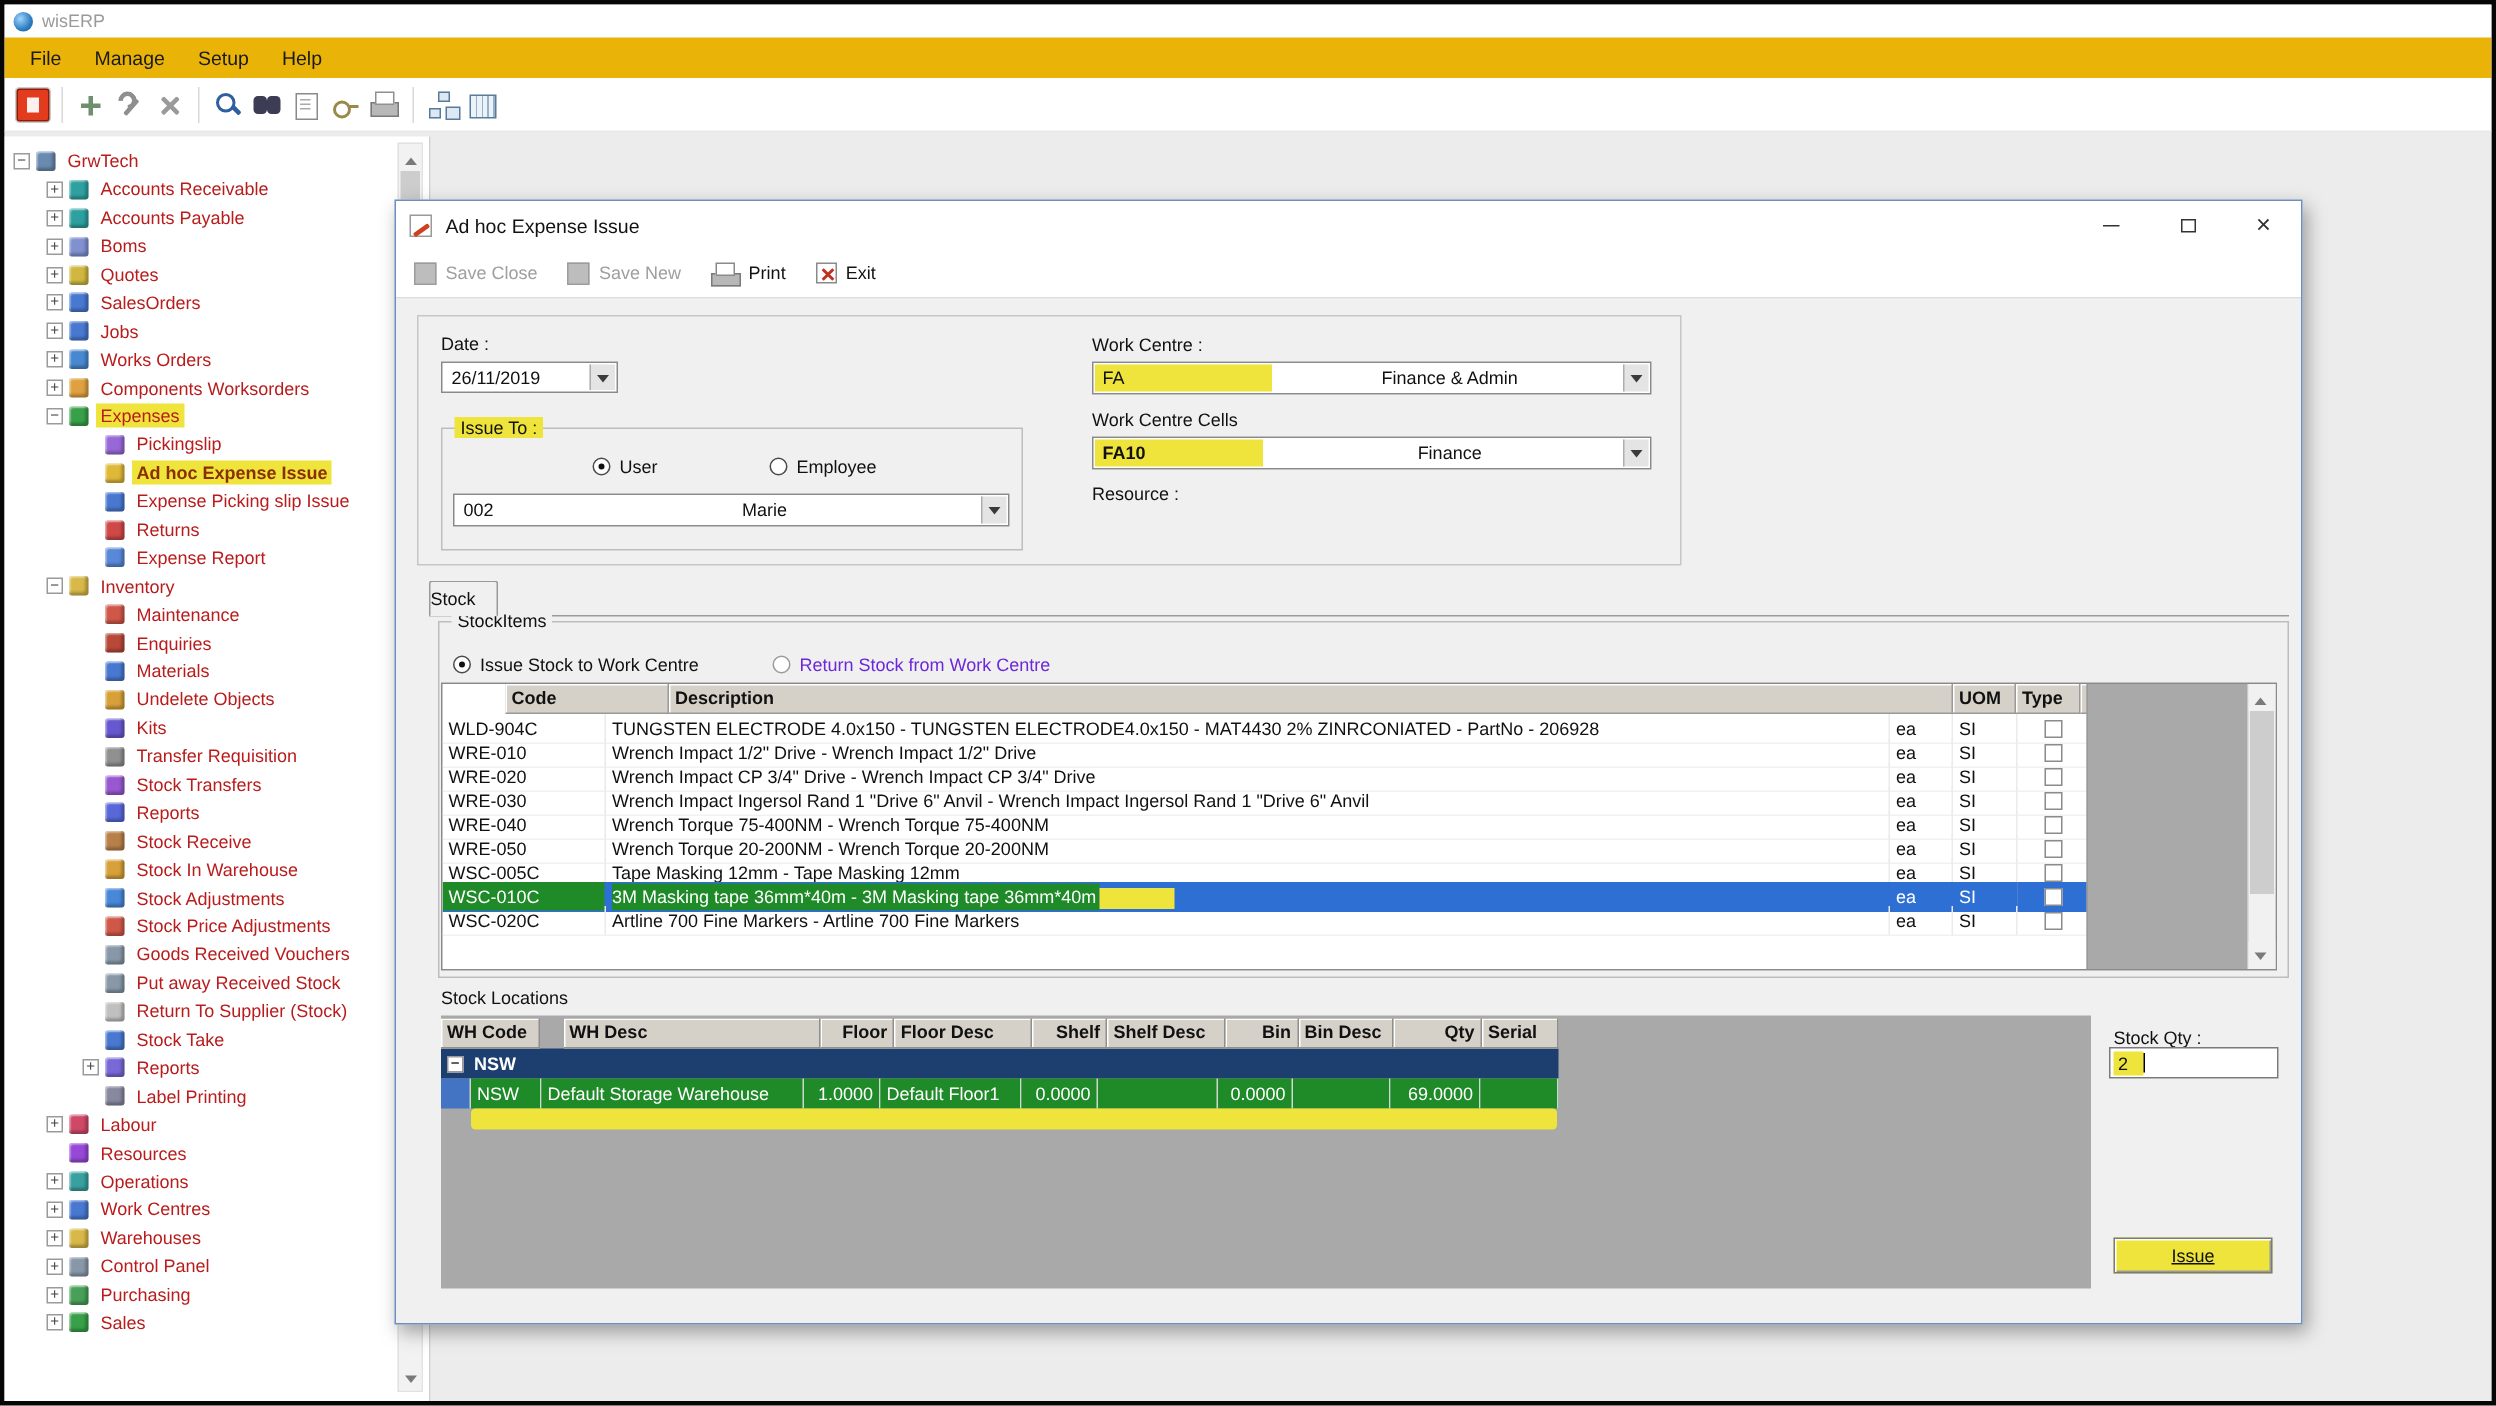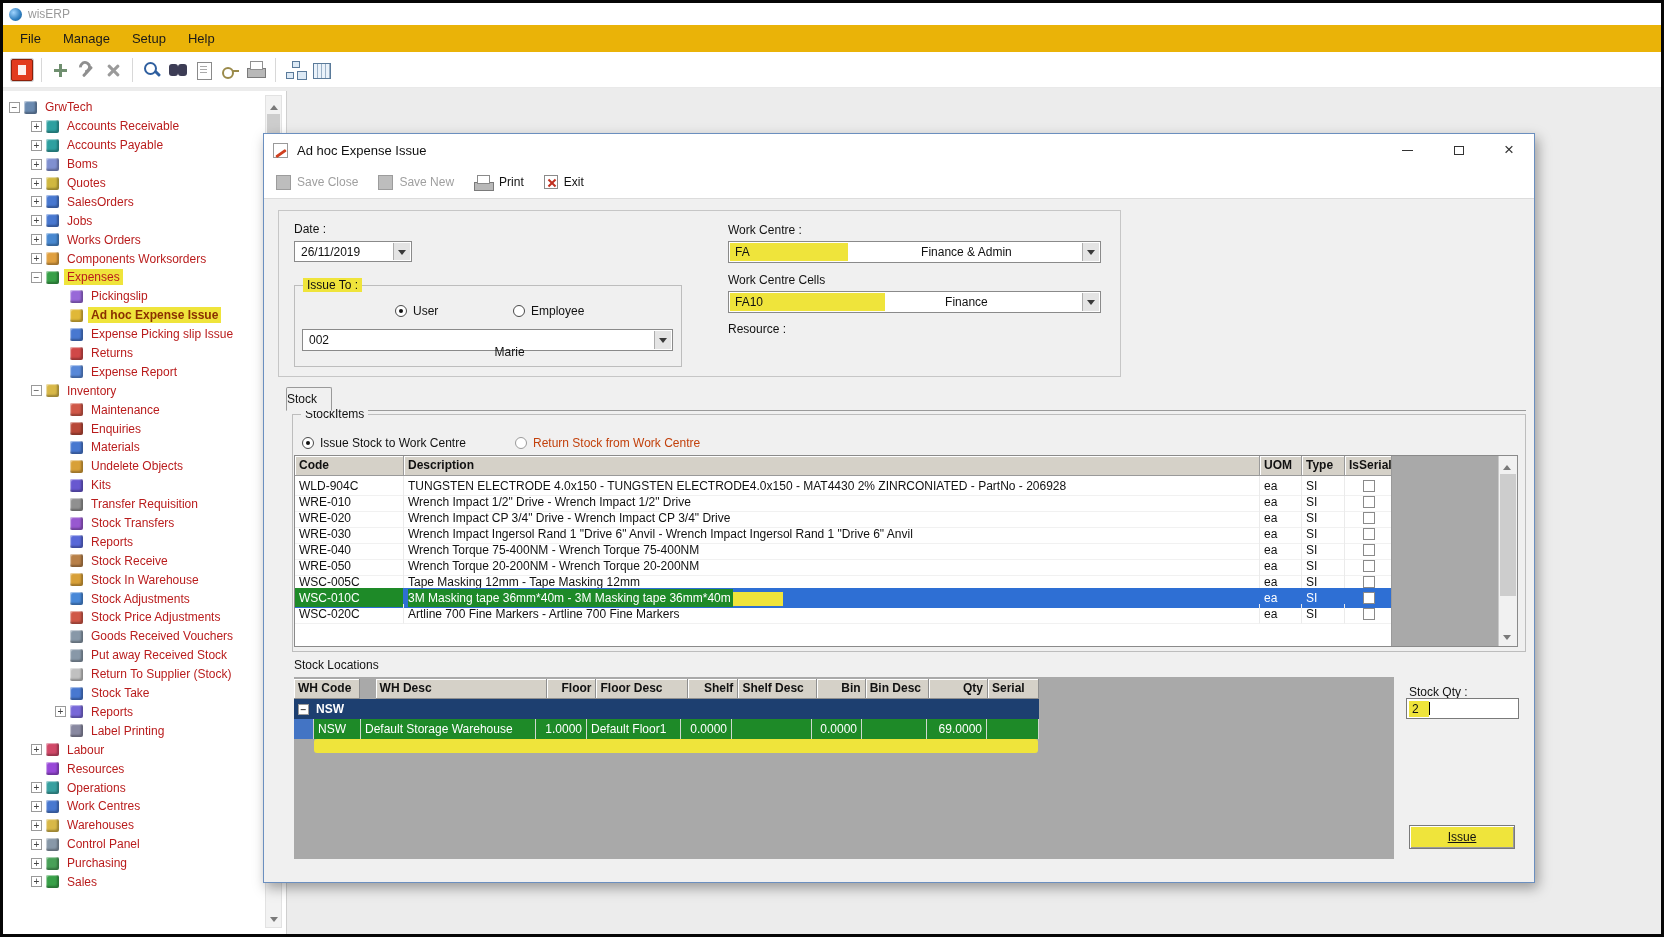--- a/index.html
+++ b/index.html
@@ -79,41 +79,41 @@
   .tbtn.disabled{color:#9f9f9f;}
   .icon-save{width:15px;height:15px;background:#bdbdbd;border:1px solid #9c9c9c;display:inline-block;}
   .icon-print{width:19px;height:15px;position:relative;display:inline-block;}
   .icon-print::before{content:'';position:absolute;left:0;top:7px;width:18px;height:7px;background:#b8b8b8;border:1px solid #7a7a7a;}
   .icon-print::after{content:'';position:absolute;left:3px;top:0;width:11px;height:7px;background:#fff;border:1px solid #8a8a8a;}
   .icon-exit{width:14px;height:14px;position:relative;background:#fff;border:1px solid #8a8a8a;display:inline-block;}
   .icon-exit::before,.icon-exit::after{content:'';position:absolute;left:6px;top:2px;width:2px;height:10px;background:#c03020;}
   .icon-exit::before{transform:rotate(45deg);}.icon-exit::after{transform:rotate(-45deg);}
 
   .lbl{position:absolute;font-size:12px;color:#111;white-space:nowrap;}
-  .disabled-text{color:#c2410c;}
+  .disabled-text{color:#6d28d9;}
   .form-panel{position:absolute;left:14px;top:76px;width:843px;height:167px;border:1px solid #c6c6c6;}
   .groupbox{position:absolute;border:1px solid #bdbdbd;}
   .gb-label{position:absolute;top:-8px;left:8px;background:#f0f0f0;padding:0 4px;font-size:12px;white-space:nowrap;}
   .gb-label.hl{background:var(--highlight_yellow,#efe43b);}
   .combo{position:absolute;background:#fff;border:1px solid #8a8a8a;}
   .combo .val{position:absolute;left:6px;top:50%;transform:translateY(-50%);}
   .combo .val-center{position:absolute;top:50%;transform:translate(-50%,-50%);}
   .combo .code-hl{position:absolute;left:1px;top:1px;bottom:1px;background:var(--highlight_yellow,#efe43b);
                   display:flex;align-items:center;padding-left:5px;}
   .arrowbtn{position:absolute;right:1px;top:1px;bottom:1px;width:17px;background:#e4e4e4;border-left:1px solid #adadad;}
   .arrowbtn::after{content:'';position:absolute;left:4px;top:7px;border:4px solid transparent;border-top:5px solid #3a3a3a;}
   .radio{position:absolute;width:12px;height:12px;border:1px solid #4a4a4a;border-radius:50%;background:#fff;}
   .radio.checked::after{content:'';position:absolute;left:3px;top:3px;width:4px;height:4px;border-radius:50%;background:#111;}
   .radio.gray{border-color:#9a9a9a;}
 
   .tab{position:absolute;left:22px;top:253px;width:46px;height:24px;background:#f0f0f0;border:1px solid #9a9a9a;
        border-bottom:1px solid #f0f0f0;z-index:2;text-align:left;line-height:22px;border-radius:2px 2px 0 0;}
   .tabline{position:absolute;left:22px;top:276px;width:1240px;border-top:1px solid #9a9a9a;}
 
-  .grid{position:absolute;left:30px;top:321px;width:1224px;height:192px;background:#fff;border:1px solid #8a8a8a;overflow:hidden;}
+  .grid{position:absolute;left:30px;top:321px;width:1224px;height:192px;background:#fff;border:1px solid #8a8a8a;overflow:hidden;padding-left:42px;}
   .ghead{display:flex;height:20px;}
   .hcell{background:#d5d1c8;border-right:1px solid #9a9a9a;border-bottom:1px solid #9a9a9a;box-shadow:inset 1px 1px 0 #fff;
          font-weight:bold;font-size:12px;padding:2px 4px;white-space:nowrap;overflow:hidden;}
   .gbody{position:absolute;left:0;top:20px;width:1098px;height:171px;overflow:hidden;}
   .grow{display:flex;height:16px;}
   .gcell{height:20px;line-height:20px;padding:0 4px;border-right:1px solid #ebebeb;border-bottom:1px solid #f1f1f1;
          white-space:nowrap;overflow:hidden;font-size:12px;}
   .gcell.ck{display:flex;align-items:center;justify-content:center;padding:0;}
   .checkbox{width:12px;height:12px;background:#fff;border:1px solid #8a8a8a;display:inline-block;}
   .selrow .gcell{background:var(--selection_blue,#2e6fd4);color:#fff;border-color:var(--selection_blue,#2e6fd4);}
@@ -443,33 +443,33 @@
 
   <div class="groupbox" style="left:30px;top:151px;width:388px;height:82px;">
     <span class="gb-label hl">Issue To :</span>
   </div>
   <span class="radio checked" style="left:131px;top:171px;"></span>
   <span class="lbl" style="left:149px;top:170px;">User</span>
   <span class="radio" style="left:249px;top:171px;"></span>
   <span class="lbl" style="left:267px;top:170px;">Employee</span>
   <div class="combo" style="left:38px;top:195px;width:371px;height:22px;">
     <span class="val">002</span>
-    <span class="val-center" style="left:56%;margin-top:12px;">Marie</span>
+    <span class="val-center" style="left:56%;">Marie</span>
     <span class="arrowbtn"></span>
   </div>
 
   <span class="lbl" style="left:464px;top:89px;">Work Centre :</span>
   <div class="combo" style="left:464px;top:107px;width:373px;height:22px;">
     <span class="code-hl" style="width:118px;">FA</span>
     <span class="val-center" style="left:64%;">Finance &amp; Admin</span>
     <span class="arrowbtn"></span>
   </div>
   <span class="lbl" style="left:464px;top:139px;">Work Centre Cells</span>
   <div class="combo" style="left:464px;top:157px;width:373px;height:22px;">
-    <span class="code-hl" style="width:155px;">FA10</span>
+    <span class="code-hl" style="width:112px;font-weight:bold;">FA10</span>
     <span class="val-center" style="left:64%;">Finance</span>
     <span class="arrowbtn"></span>
   </div>
   <span class="lbl" style="left:464px;top:188px;">Resource :</span>
 
   <div class="tab">Stock</div>
   <div class="tabline"></div>
 
   <div class="groupbox" style="left:28px;top:280px;width:1234px;height:238px;">
     <span class="gb-label">StockItems</span>

